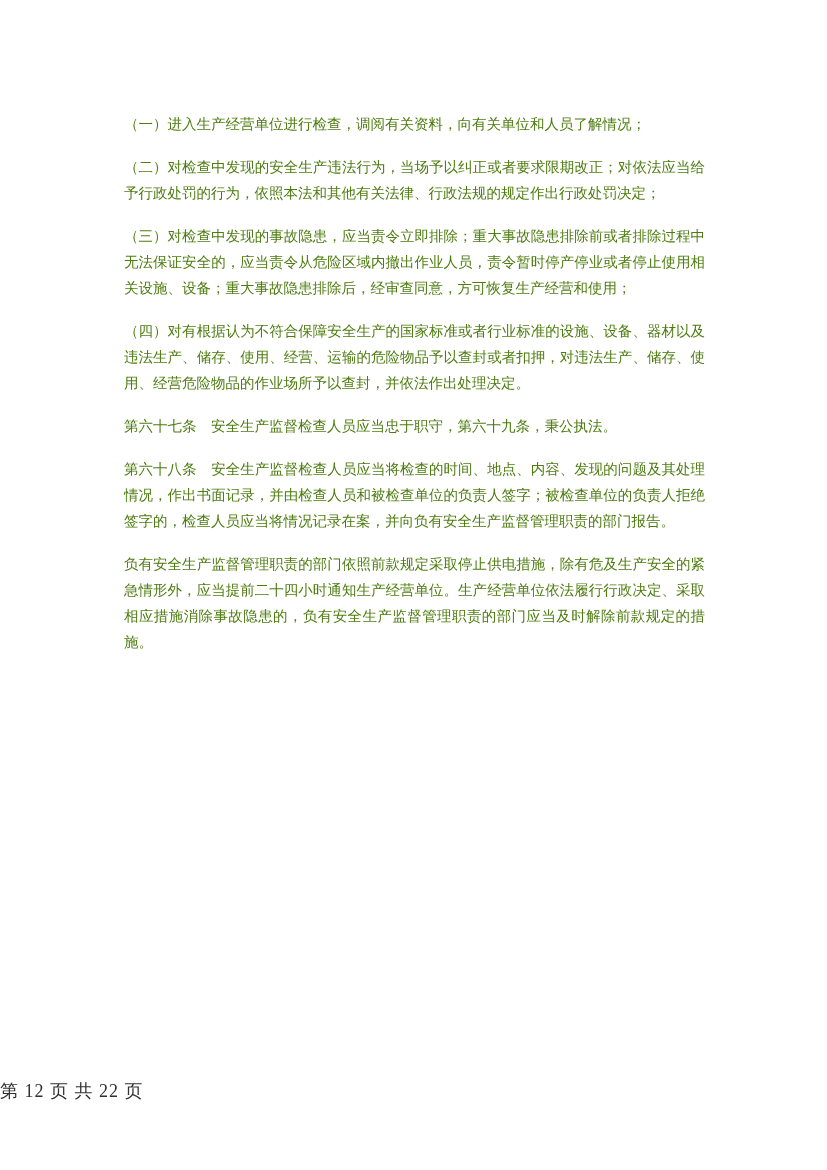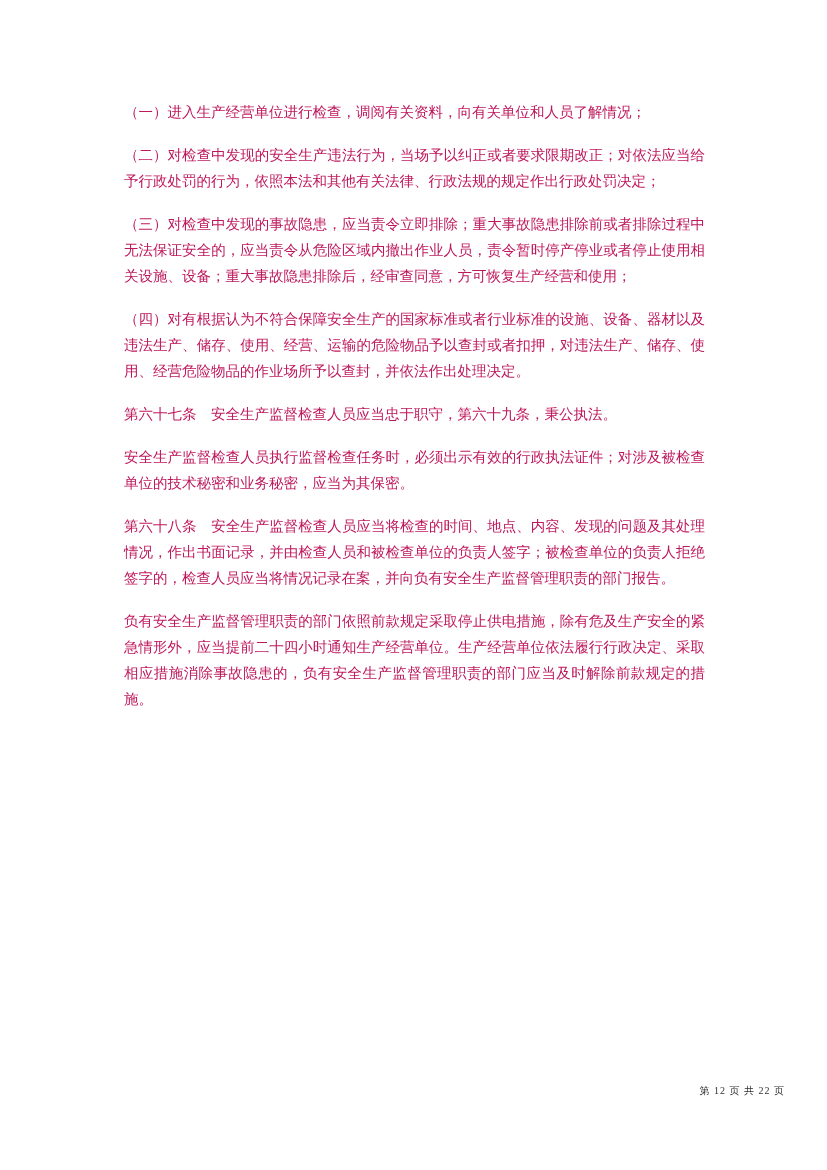--- a/index.html
+++ b/index.html
@@ -22,48 +22,47 @@
     height: 1170px;
     background: #ffffff;
   }
   .content {
     position: absolute;
     top: 99px;
     left: 124px;
     width: 581px;
   }
   .content p {
-    margin: 0 0 17px 0;
+    margin: 12px 0 17px 0;
     font-size: 14.5px;
     line-height: 26px;
-    color: #be185d;
+    color: #4d7c0f;
     text-align: justify;
     text-justify: inter-ideograph;
     word-break: break-all;
   }
   .footer {
     position: absolute;
     top: 1082px;
     left: 0;
     width: 785px;
-    text-align: right;
-    font-size: 10px;
+    text-align: left;
+    font-size: 18px;
     line-height: 18px;
     color: #303030;
     letter-spacing: 1px;
   }
 </style>
 </head>
 <body>
 
 <div class="page">
   <div class="content">
     <p>（一）进入生产经营单位进行检查，调阅有关资料，向有关单位和人员了解情况；</p>
     <p>（二）对检查中发现的安全生产违法行为，当场予以纠正或者要求限期改正；对依法应当给予行政处罚的行为，依照本法和其他有关法律、行政法规的规定作出行政处罚决定；</p>
     <p>（三）对检查中发现的事故隐患，应当责令立即排除；重大事故隐患排除前或者排除过程中无法保证安全的，应当责令从危险区域内撤出作业人员，责令暂时停产停业或者停止使用相关设施、设备；重大事故隐患排除后，经审查同意，方可恢复生产经营和使用；</p>
     <p>（四）对有根据认为不符合保障安全生产的国家标准或者行业标准的设施、设备、器材以及违法生产、储存、使用、经营、运输的危险物品予以查封或者扣押，对违法生产、储存、使用、经营危险物品的作业场所予以查封，并依法作出处理决定。</p>
     <p>第六十七条　安全生产监督检查人员应当忠于职守，第六十九条，秉公执法。</p>
-    <p>安全生产监督检查人员执行监督检查任务时，必须出示有效的行政执法证件；对涉及被检查单位的技术秘密和业务秘密，应当为其保密。</p>
     <p>第六十八条　安全生产监督检查人员应当将检查的时间、地点、内容、发现的问题及其处理情况，作出书面记录，并由检查人员和被检查单位的负责人签字；被检查单位的负责人拒绝签字的，检查人员应当将情况记录在案，并向负有安全生产监督管理职责的部门报告。</p>
     <p>负有安全生产监督管理职责的部门依照前款规定采取停止供电措施，除有危及生产安全的紧急情形外，应当提前二十四小时通知生产经营单位。生产经营单位依法履行行政决定、采取相应措施消除事故隐患的，负有安全生产监督管理职责的部门应当及时解除前款规定的措施。</p>
   </div>
   <div class="footer">第 12 页 共 22 页</div>
 </div>
 
 </body></html>

